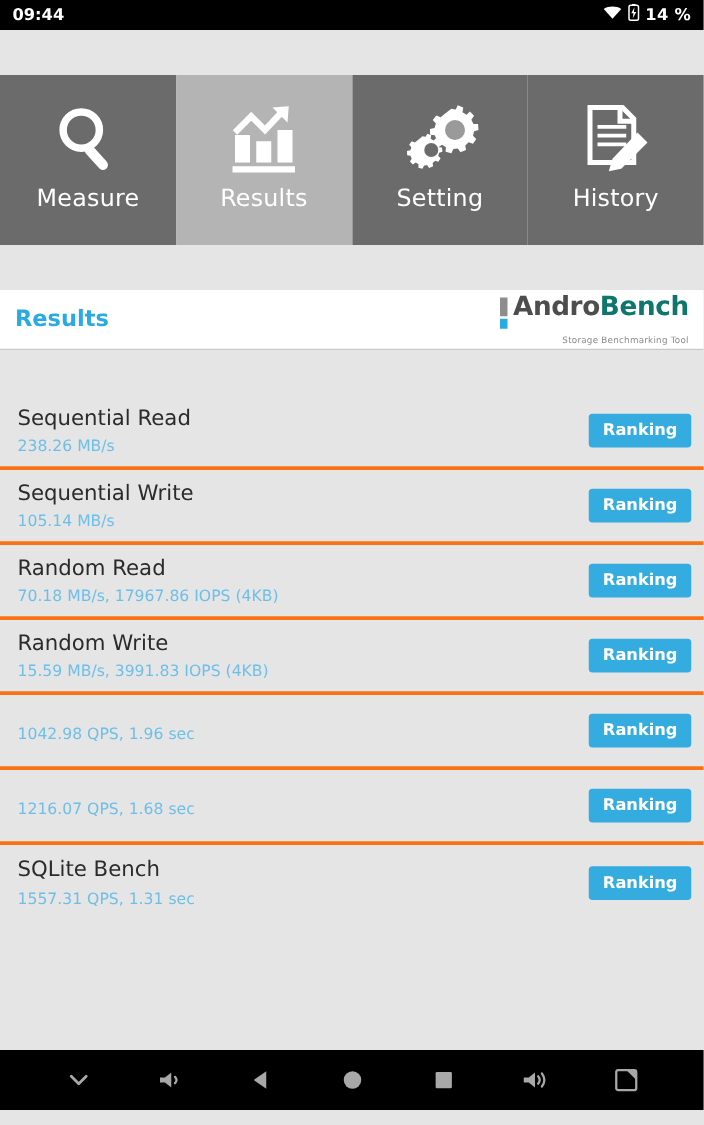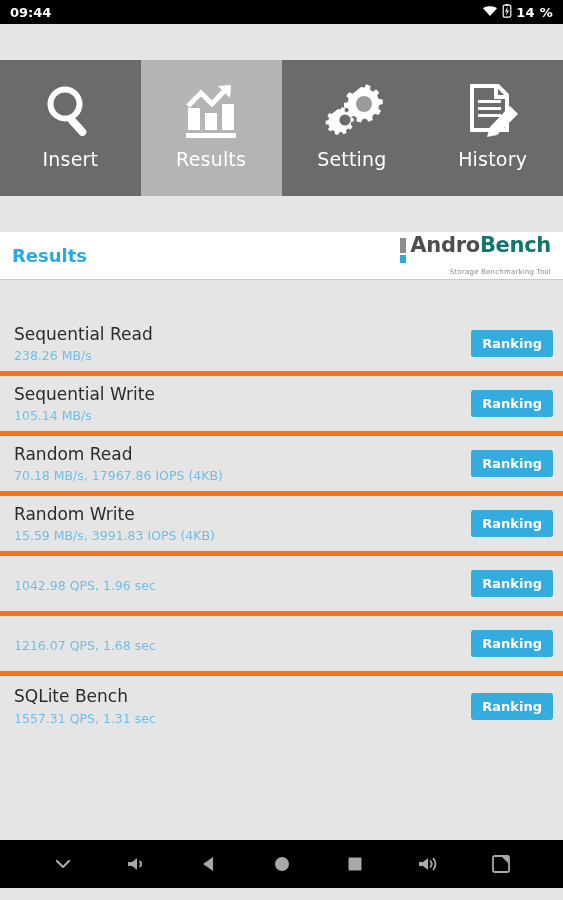--- a/index.html
+++ b/index.html
@@ -49,21 +49,21 @@
   .logo-text { display: flex; flex-direction: column; align-items: flex-end; }
   .logo-wordmark { font-size: 21px; font-weight: bold; line-height: 1; letter-spacing: -.3px; }
   .logo-wordmark .a { color: #4d4d4d; margin-top: 11px; }
   .logo-wordmark .b { color: #0f766e; }
   .logo-tag { font-size: 7px; color: #8a8a8a; margin-top: 12px; letter-spacing: .2px; }
 
   
   .list { flex: 1 1 auto; background: #e5e5e5; overflow: hidden; }
   .row {
     height: 60px; display: flex; align-items: center; justify-content: space-between;
-    padding: 0 10px 0 14px; border-bottom: 5px solid #f97316;
+    padding: 0 10px 0 14px; border-bottom: 3px solid #f97316;
     background: #e5e5e5;
   }
   .row-text { display: flex; flex-direction: column; justify-content: center; }
   .row-title { font-size: 17px; color: #2b2b2b; line-height: 1.25; }
   .row-sub { font-size: 12.5px; color: #6ebfe8; margin-top: 3px; line-height: 1.2; }
   .ranking-btn {
     background: #34ace0; color: #fff; border: none; border-radius: 3px;
     font-size: 13px; font-weight: bold; padding: 6px 11px;
     font-family: "DejaVu Sans", sans-serif;
   }
@@ -103,21 +103,21 @@
 
   <div class="tabbar">
 
     <div class="tab">
       <span class="ticon">
         <svg width="62" height="62" viewBox="0 0 62 62">
           <circle cx="26" cy="24" r="14.5" fill="none" stroke="#ffffff" stroke-width="6"></circle>
           <rect x="34" y="34" width="8" height="24" rx="4" fill="#ffffff" transform="rotate(-42 38 46)"></rect>
         </svg>
       </span>
-      <span class="tlabel">Insert</span>
+      <span class="tlabel">Measure</span>
     </div>
 
     <div class="tab selected">
       <span class="ticon">
         <svg width="62" height="62" viewBox="0 0 62 62">
           <rect x="8" y="28" width="12" height="22" fill="#ffffff"></rect>
           <rect x="25" y="33" width="12" height="17" fill="#ffffff"></rect>
           <rect x="42" y="24" width="12" height="26" fill="#ffffff"></rect>
           <rect x="6" y="53" width="50" height="5" fill="#ffffff"></rect>
           <path d="M8 26 L21 13 L32 24 L48 7" fill="none" stroke="#ffffff" stroke-width="5" stroke-linejoin="miter"></path>

